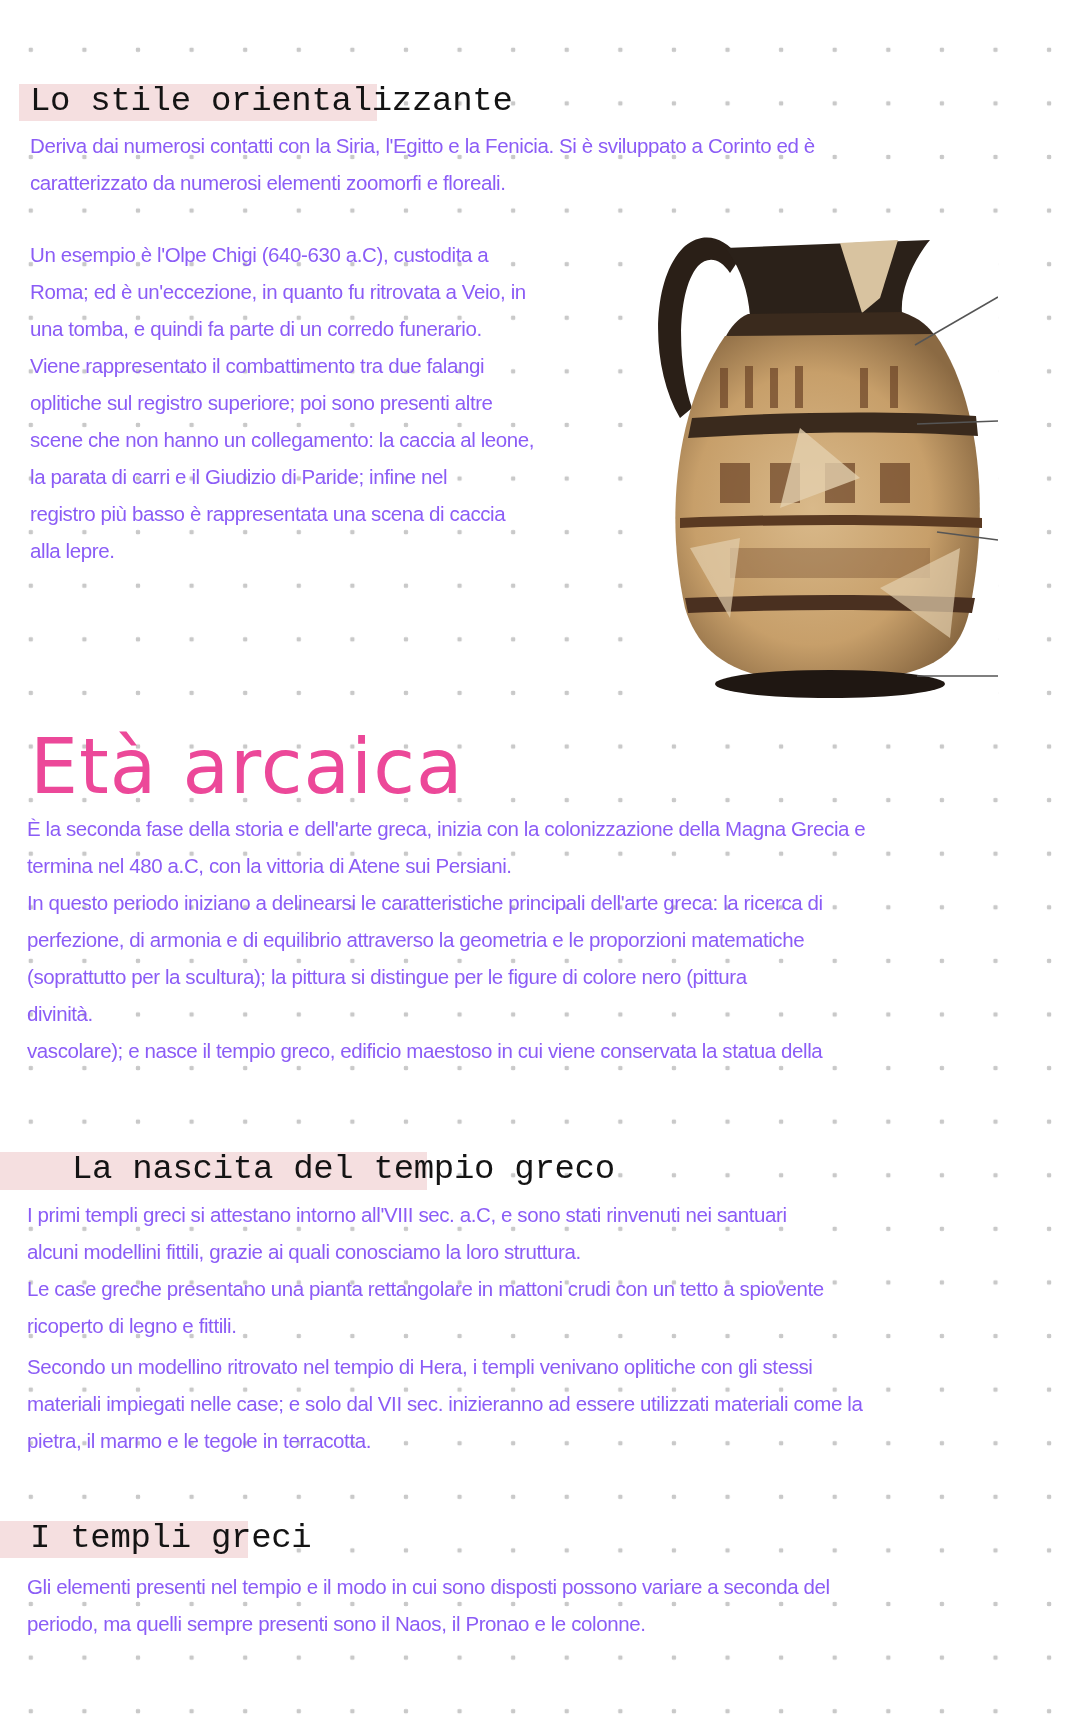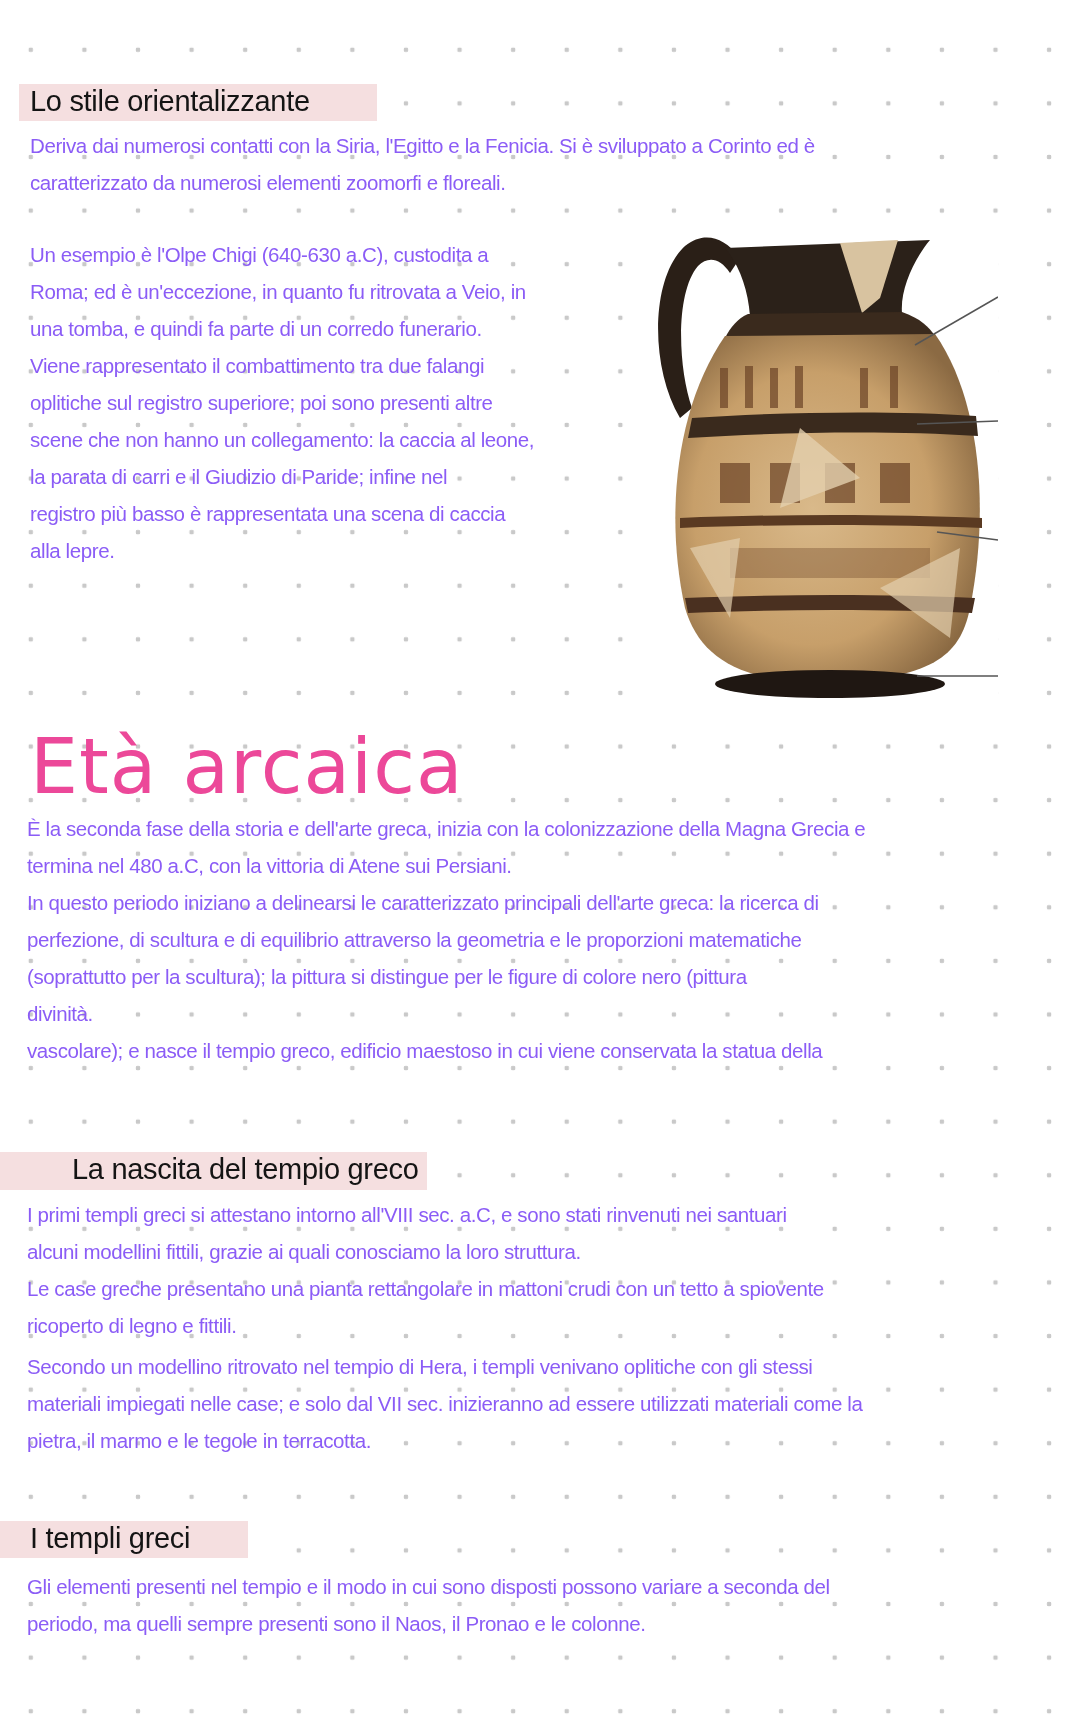--- a/index.html
+++ b/index.html
@@ -7,22 +7,22 @@
     width:1080px; height:1727px; position:relative; overflow:hidden;
     background-color:#ffffff;
     background-image: radial-gradient(circle, #c9c9c9 2.2px, rgba(255,255,255,0) 2.6px);
     background-size: 53.6px 53.6px;
     background-position: 4px 23px;
     font-family: "DejaVu Sans", sans-serif;
     color:#111;
   }
   .band { position:absolute; background:#f5dfe0; }
   .heading {
-    position:absolute; font-size:29px; line-height:38px; color:#141414;
-    font-family:Liberation Sans, sans-serif; letter-spacing:-0.3px; white-space:nowrap;text-align:center;
+    position:absolute; font-size:34px; line-height:38px; color:#141414;
+    font-family:Liberation Mono, monospace; letter-spacing:-0.3px; white-space:nowrap;text-align:center;
   }
   .para {
     position:absolute; font-size:20.5px; line-height:37px; color:#8b5cf6;
     font-family:Liberation Sans, sans-serif; letter-spacing:-0.4px;
   }
   .para p { margin:0; }
   .big-title {
     position:absolute; left:30px; top:722px; font-size:76px; line-height:90px;
     color:#ec4899; font-family:"DejaVu Sans", sans-serif; letter-spacing:1px; white-space:nowrap;
   }
@@ -102,22 +102,22 @@
     <line x1="307" y1="314" x2="368" y2="322" stroke="#555" stroke-width="1.5"></line>
     <line x1="287" y1="458" x2="368" y2="458" stroke="#555" stroke-width="1.5"></line>
   </svg>
 </div>
 
 <div class="big-title">Età arcaica</div>
 
 <div class="para" style="left:27px; top:810px; width:1010px;">
   <p>È la seconda fase della storia e dell'arte greca, inizia con la colonizzazione della Magna Grecia e</p>
   <p>termina nel 480 a.C, con la vittoria di Atene sui Persiani.</p>
-  <p>In questo periodo iniziano a delinearsi le caratterizzato principali dell'arte greca: la ricerca di</p>
-  <p>perfezione, di scultura e di equilibrio attraverso la geometria e le proporzioni matematiche</p>
+  <p>In questo periodo iniziano a delinearsi le caratteristiche principali dell'arte greca: la ricerca di</p>
+  <p>perfezione, di armonia e di equilibrio attraverso la geometria e le proporzioni matematiche</p>
   <p>(soprattutto per la scultura); la pittura si distingue per le figure di colore nero (pittura</p>
   <p>divinità.</p>
   <p>vascolare); e nasce il tempio greco, edificio maestoso in cui viene conservata la statua della</p>
 </div>
 
 <div class="band" style="left:0px; top:1152px; width:427px; height:38px;"></div>
 <div class="heading" style="left:29px; top:1150px;margin-left:43px;">La nascita del tempio greco</div>
 
 <div class="para" style="left:27px; top:1196px; width:1010px;">
   <p>I primi templi greci si attestano intorno all'VIII sec. a.C, e sono stati rinvenuti nei santuari</p>

